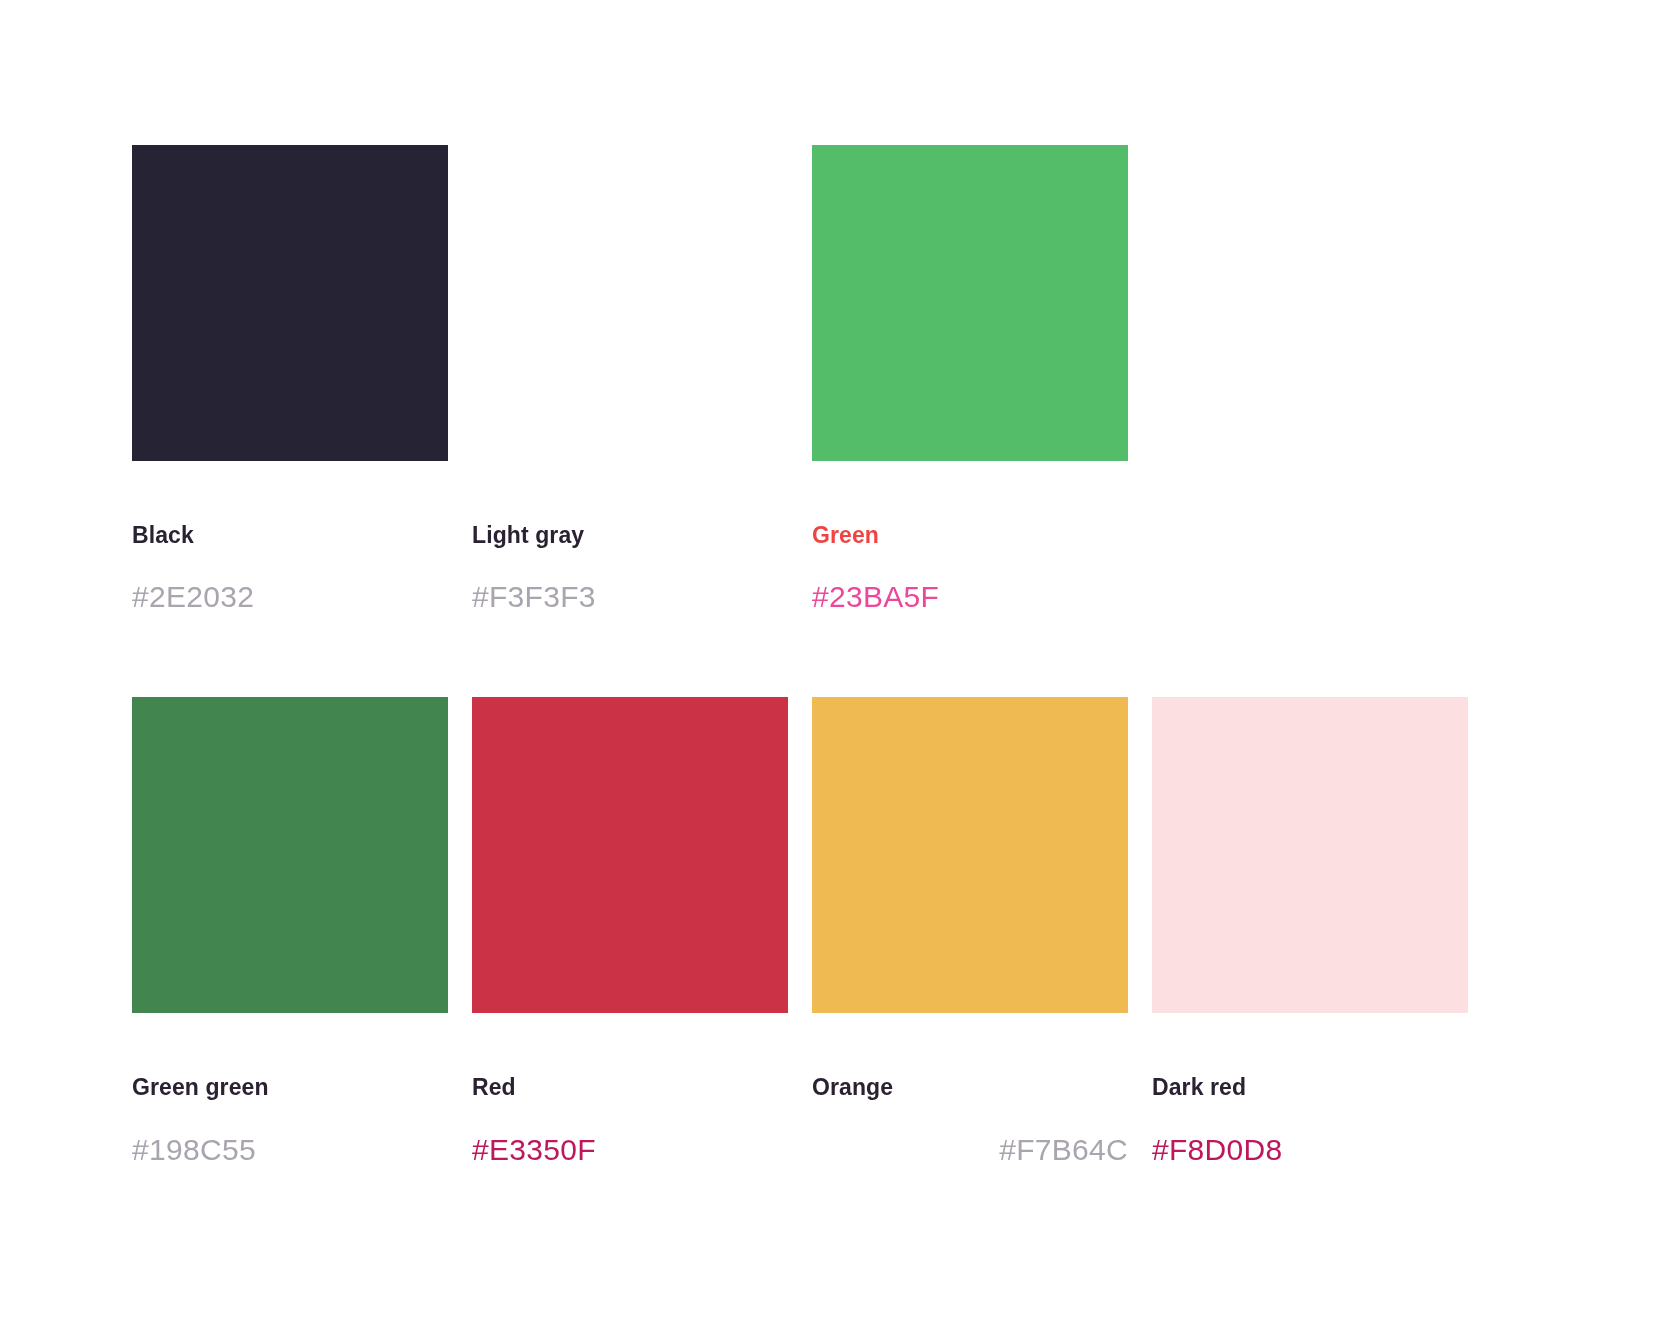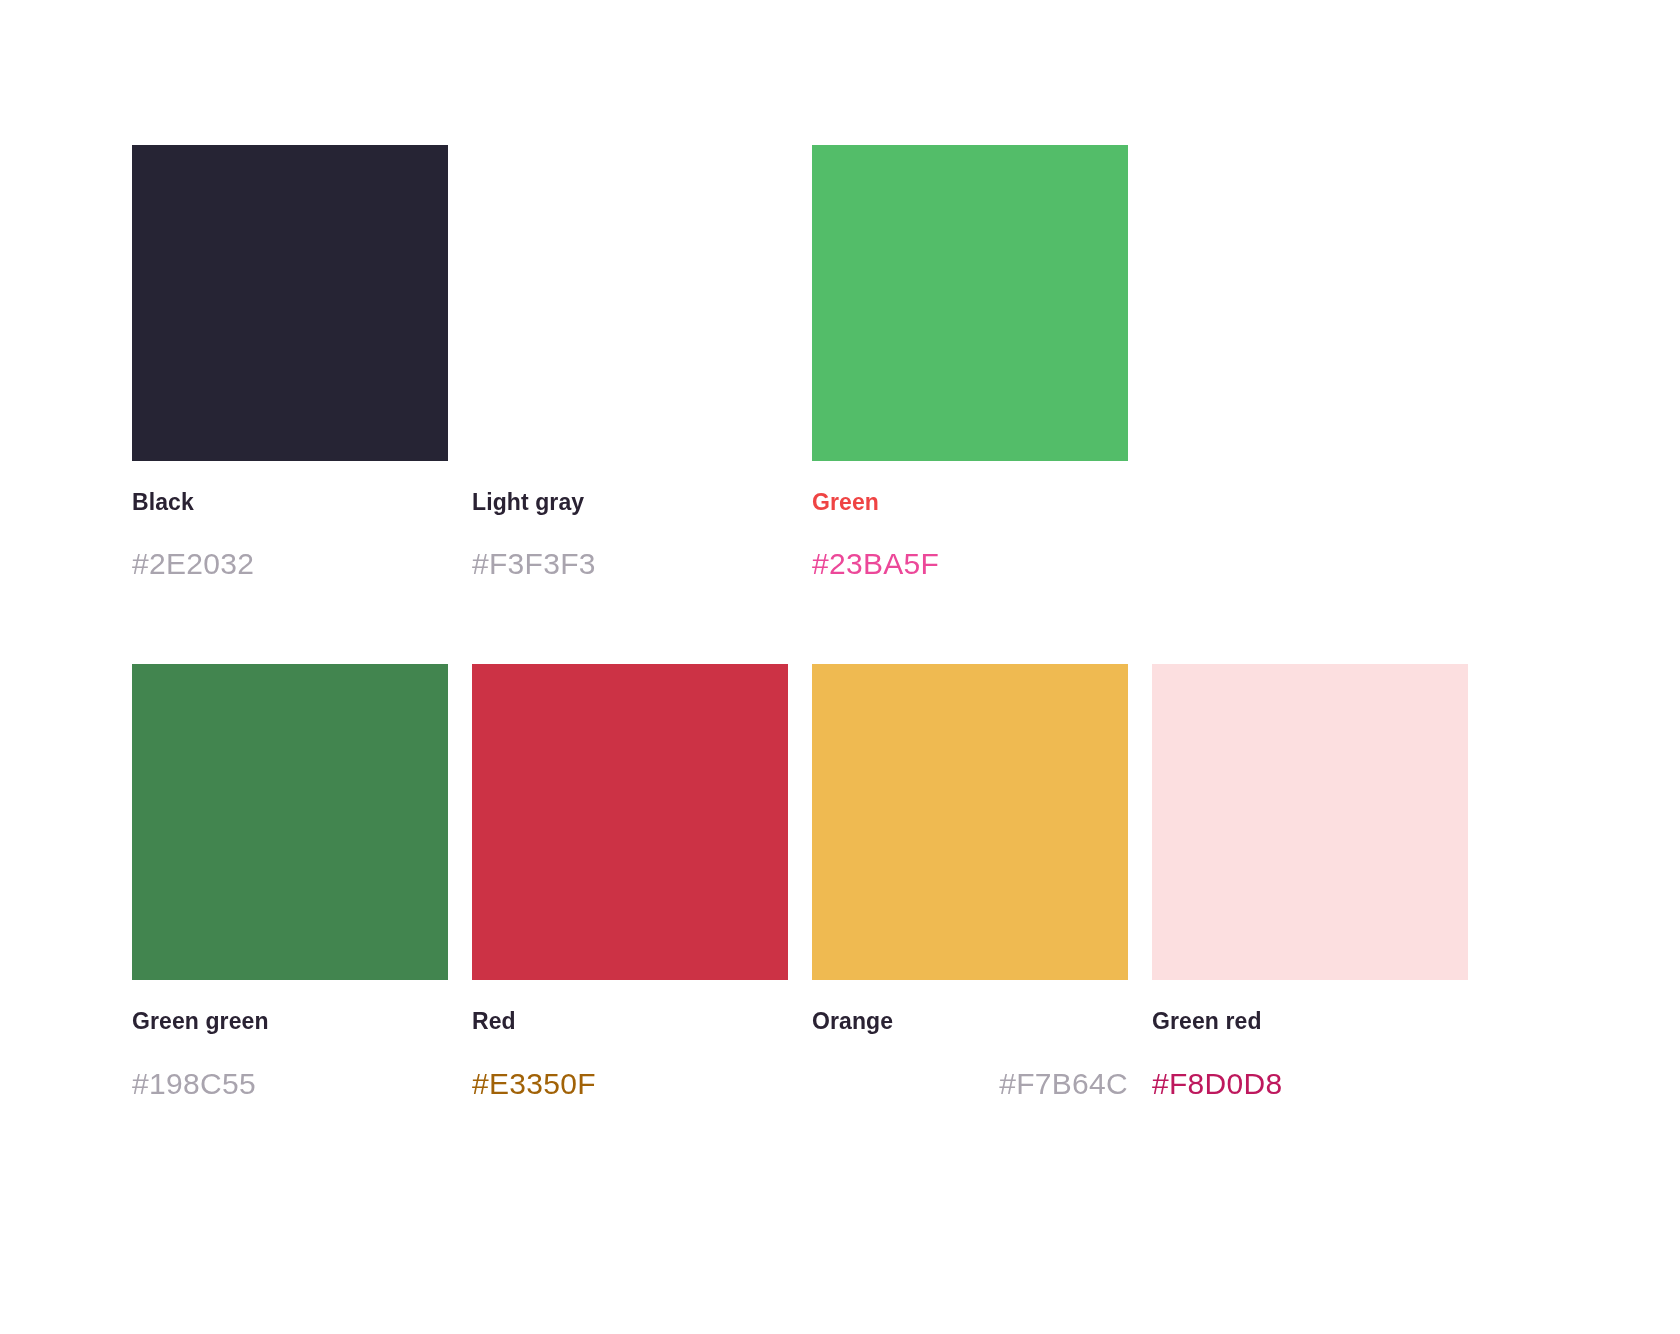--- a/index.html
+++ b/index.html
@@ -48,21 +48,21 @@
     width: 316px;
     height: 316px;
     display: block;
   }
 
   .swatch-name {
     font-size: 23px;
     font-weight: bold;
     color: #2A2233;
     letter-spacing: 0.1px;
-    margin-top: 29px;
+    margin-top: 62px;
     line-height: 1.1;
     white-space: nowrap;
   }
 
   .swatch-hex {
     font-size: 30px;
     font-weight: normal;
     color: #A9A4AE;
     letter-spacing: 0.3px;
     margin-top: 32px;
@@ -105,29 +105,29 @@
 
     <div class="swatch-cell">
       <div class="swatch-chip" style="background: rgb(66, 133, 79);"></div>
       <div class="swatch-name" style="color: rgb(42, 34, 51);">Green green</div>
       <div class="swatch-hex" style="color: rgb(169, 164, 174);">#198C55</div>
     </div>
 
     <div class="swatch-cell">
       <div class="swatch-chip" style="background: rgb(204, 50, 69);"></div>
       <div class="swatch-name" style="color: rgb(42, 34, 51);">Red</div>
-      <div class="swatch-hex" style="color: #a16207;">#E3350F</div>
+      <div class="swatch-hex" style="color: #be185d;">#E3350F</div>
     </div>
 
     <div class="swatch-cell">
       <div class="swatch-chip" style="background: rgb(239, 186, 81);"></div>
       <div class="swatch-name" style="color: rgb(42, 34, 51);">Orange</div>
       <div class="swatch-hex" style="color: rgb(169, 164, 174); text-align: right;">#F7B64C</div>
     </div>
 
     <div class="swatch-cell">
       <div class="swatch-chip" style="background: rgb(252, 223, 224);"></div>
-      <div class="swatch-name" style="color: rgb(42, 34, 51);">Green red</div>
+      <div class="swatch-name" style="color: rgb(42, 34, 51);">Dark red</div>
       <div class="swatch-hex" style="color: #be185d;">#F8D0D8</div>
     </div>
 
   </div>
 </div>
 
 </body></html>

